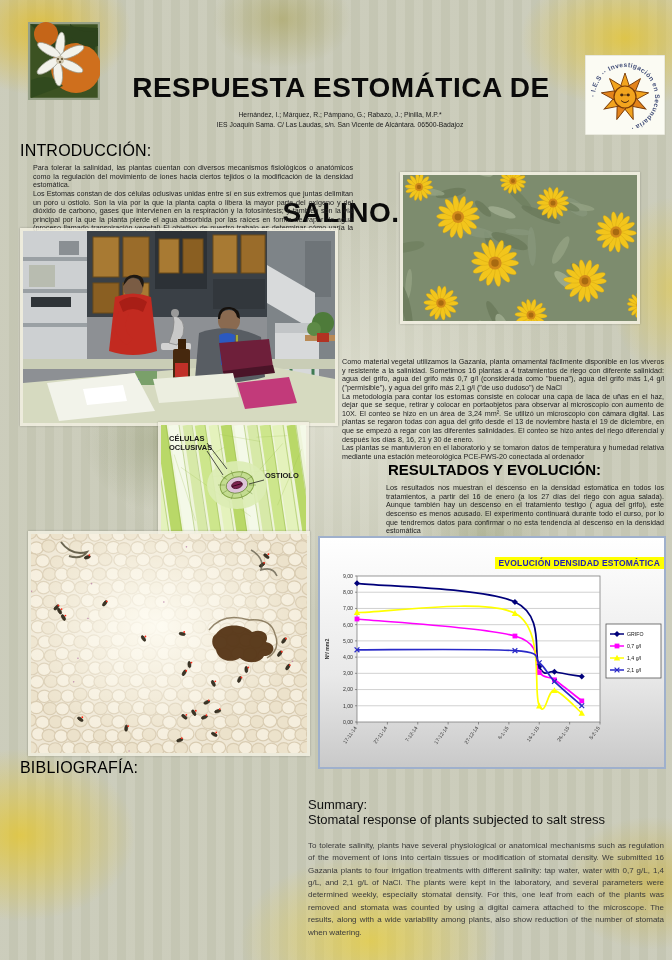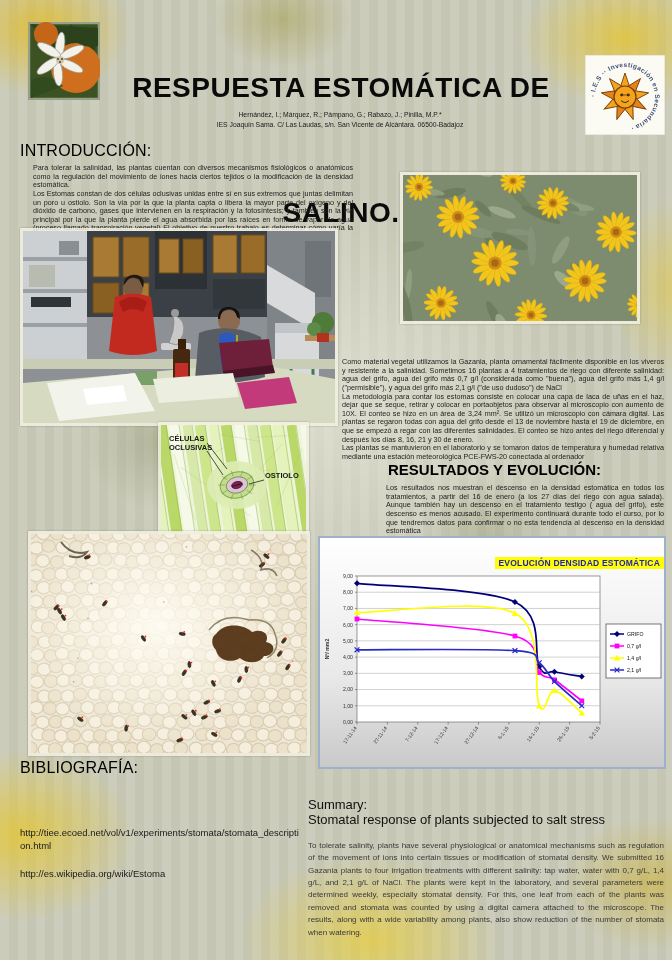--- a/index.html
+++ b/index.html
@@ -1017,24 +1017,20 @@
       <circle cx="0.595479643249642" cy="57.310049772406956" r="0.8" fill="#b070a0" opacity="0.7"></circle>
       <circle cx="60.501373775536834" cy="49.66304693122536" r="0.8" fill="#b070a0" opacity="0.7"></circle>
       <circle cx="98.08683733739277" cy="216.99657019460415" r="0.8" fill="#b070a0" opacity="0.7"></circle>
       <path d="M185,100 c8,-12 28,-10 36,-2 c10,-4 18,2 14,10 c12,2 8,14 -2,14 c-4,8 -18,8 -24,2 c-10,6 -22,2 -24,-8 c-6,-6 -4,-14 0,-16 Z" fill="#4f2e0e" opacity="0.92"></path>
       <path d="M178,96 q14,-18 40,-10 q22,-2 26,14 q6,16 -8,24" stroke="#7a6a4c" stroke-width="1.4" fill="none" opacity="0.8"></path>
       <path d="M30,8 q10,14 26,10 q-6,8 -18,4" stroke="#4a452f" stroke-width="2" fill="none" opacity="0.8"></path>
       <path d="M220,16 q14,8 10,20 q12,-4 16,6" stroke="#55503e" stroke-width="1.6" fill="none" opacity="0.7"></path>
     </svg>
 
   <div class="abs h1" style="left:20px;top:759px;">BIBLIOGRAFÍA:</div>
-  <div class="abs biblio-links" style="left:20px;top:826px;">
-    <div class="biblio-link">http://tiee.ecoed.net/vol/v1/experiments/stomata/stomata_description.html</div>
-    <div class="biblio-link">http://es.wikipedia.org/wiki/Estoma</div>
-  </div>
 
   <div class="abs" style="left:308px;top:798px;width:356px;">
     <div class="summary-h">Summary:</div>
     <div class="summary-h">Stomatal response of plants subjected to salt stress</div>
     <div class="summary-body">To tolerate salinity, plants have several physiological or anatomical mechanisms such as regulation of the movement of ions into certain tissues or modification of stomatal density. We submitted 16 Gazania  plants to four irrigation treatments with different salinity: tap water, water with 0,7 g/L, 1,4 g/L, and 2,1 g/L of NaCl.  The plants were kept in the laboratory, and several parameters were determined weekly,  especially stomatal density. For this, one leaf from each of the plants was removed and stomata was counted by using a digital camera attached to the microscope. The results, along with a wide variability among plants, also show reduction of the number of stomata when watering.</div>
 
   </div>
 
 </div>
 

